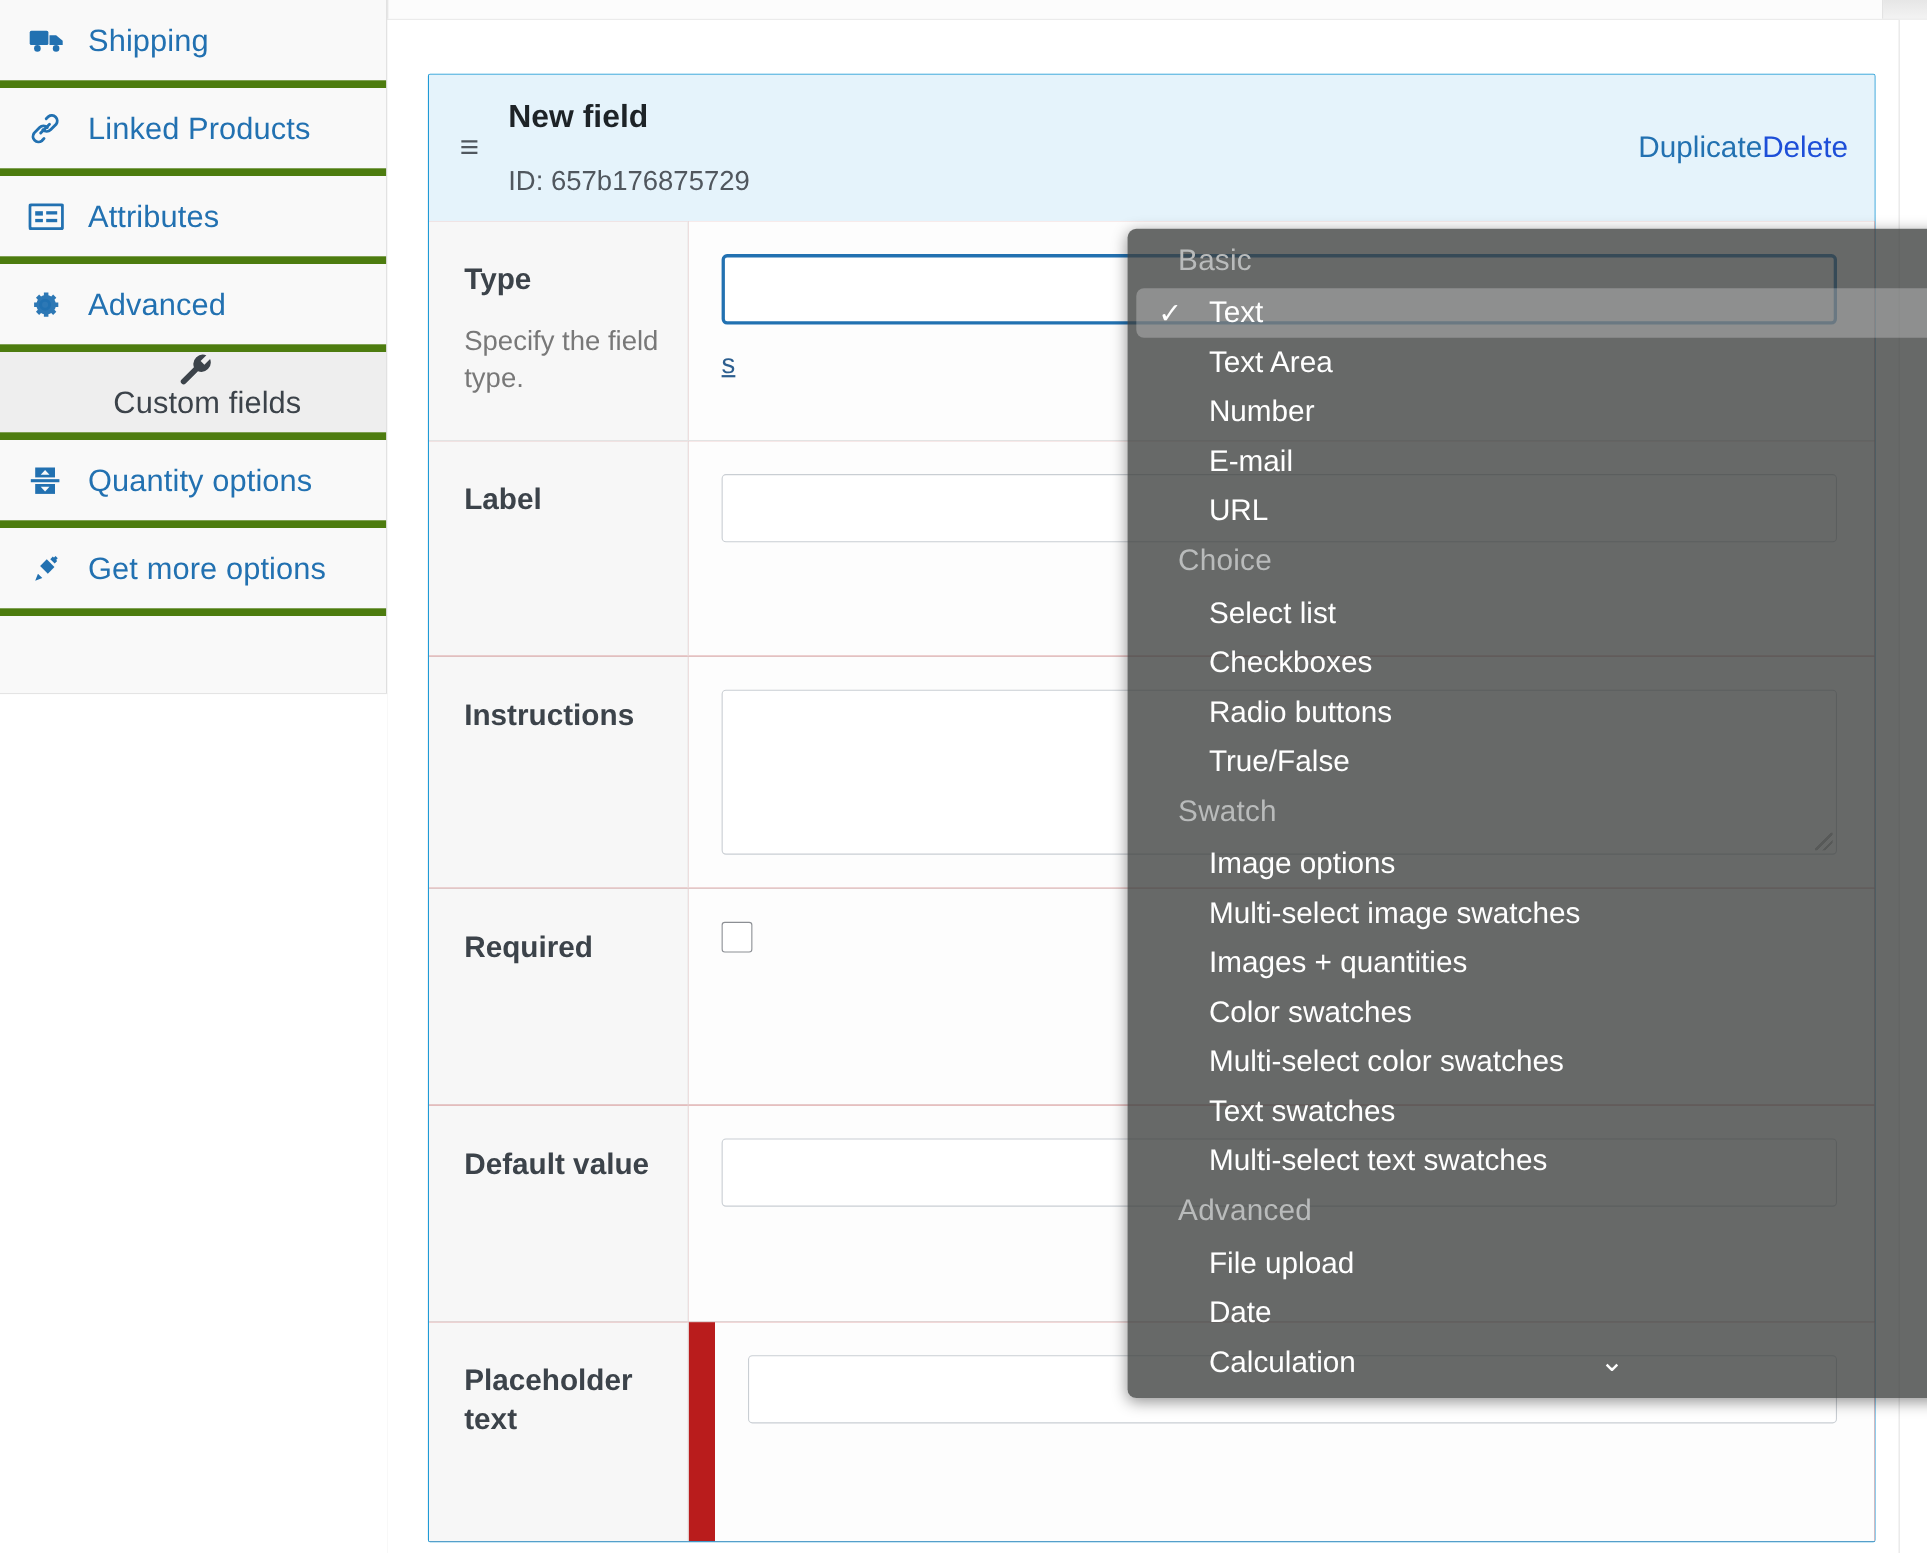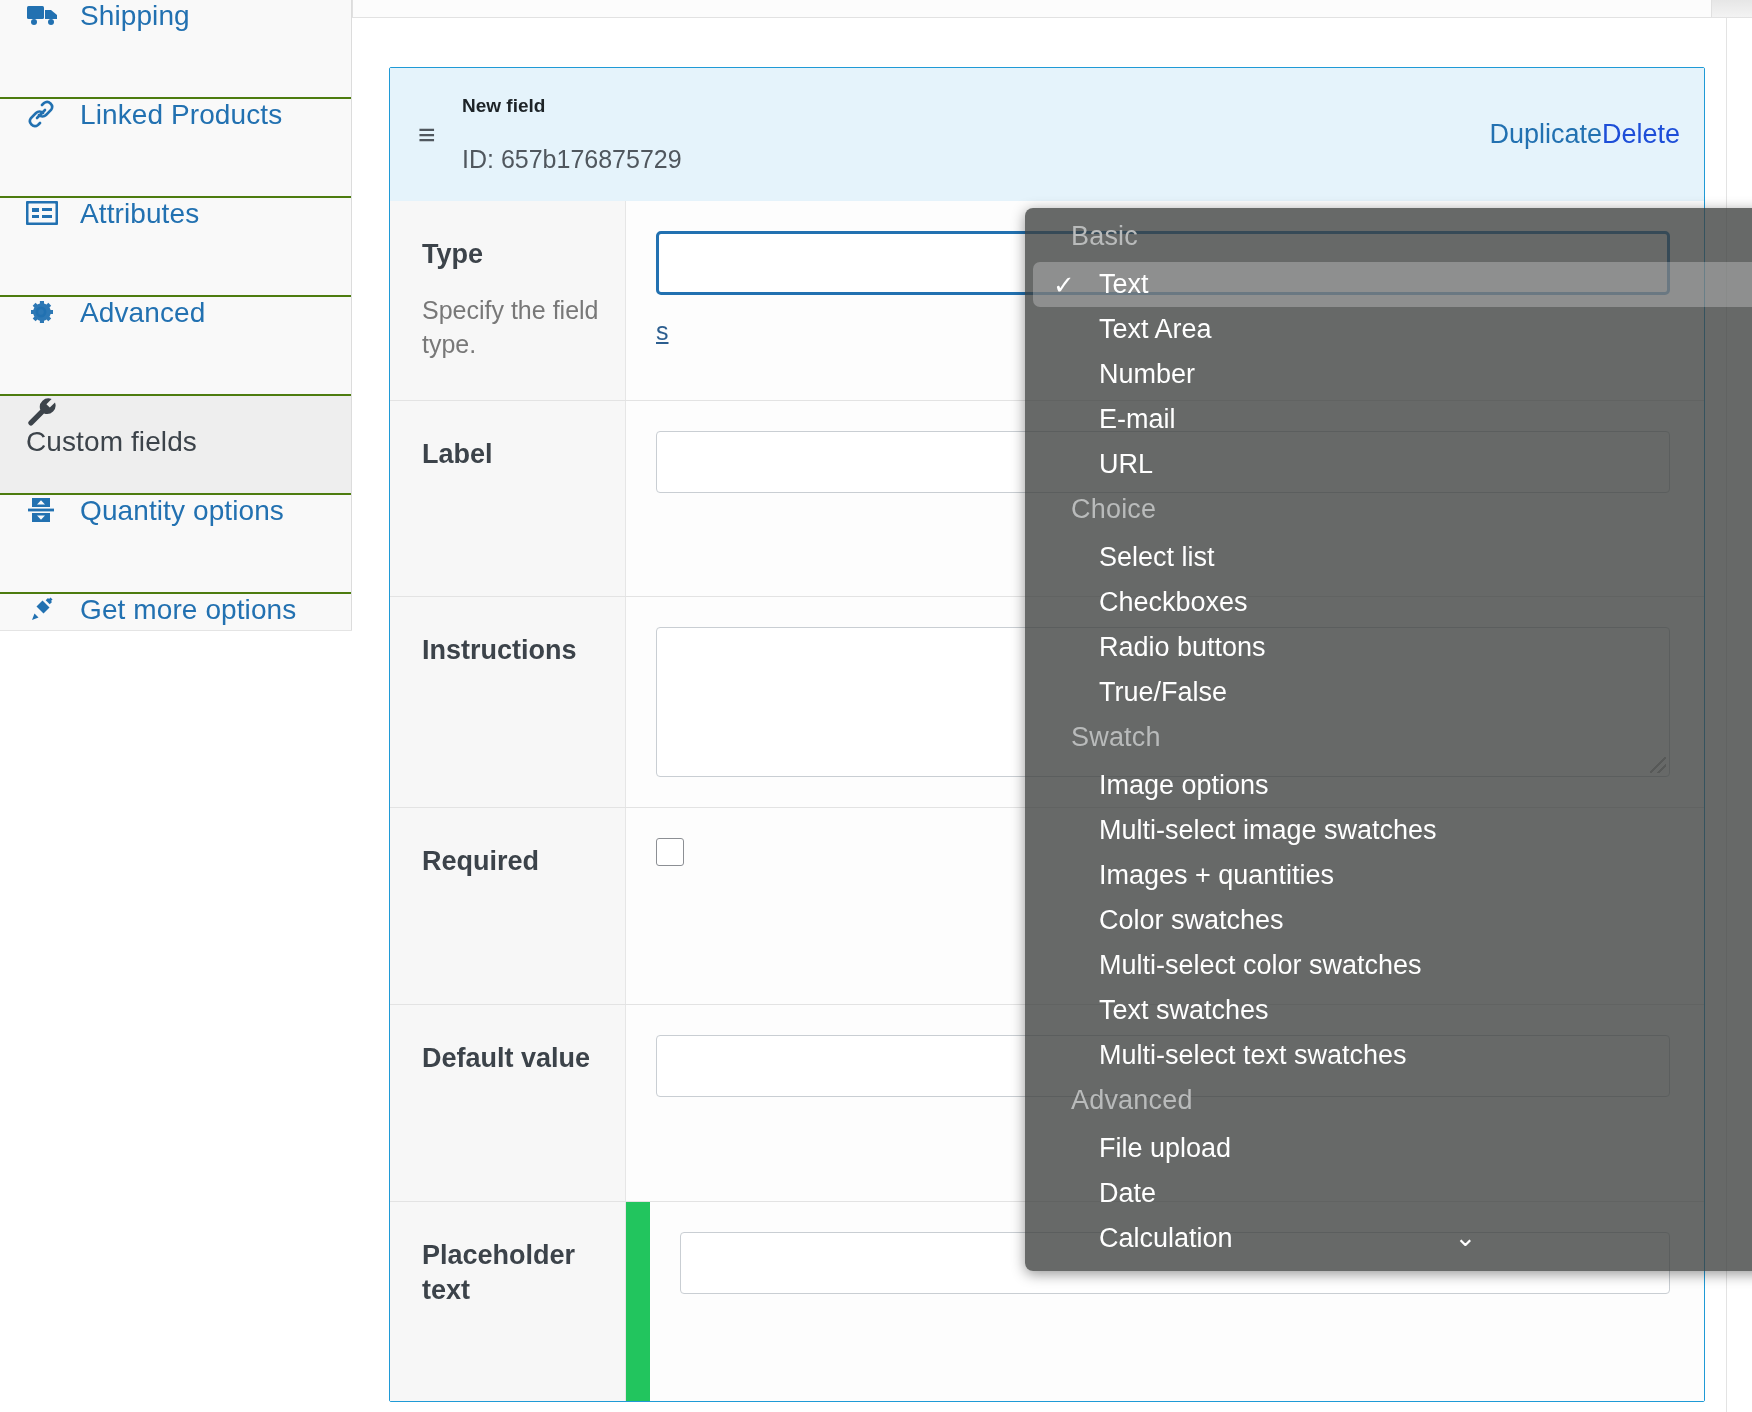--- a/index.html
+++ b/index.html
@@ -28,24 +28,24 @@
   }
 
   
   .sidebar {
     position: absolute; left: 0; top: 0; width: 352px; height: 1412px;
     background: #f9f9f9;
     border-right: 1px solid #dcdcdc;
   }
   .side-item {
     position: relative;
-    display: flex; align-items: flex-start;
-    height: 99px;
+    display: flex; align-items: center;
+    height: 80px;
     padding-left: 26px;
-    border-bottom: 2px solid #4d7c0f;
+    border-bottom: 7px solid #4d7c0f;
     background: #f9f9f9;
     cursor: pointer;
   }
   .side-item.active { background: #eeeeee; flex-direction: column; }
   .side-ico {
     width: 38px; height: 30px;
     display: flex; align-items: center; justify-content: flex-start;
     color: #2271b1; flex: 0 0 auto; margin-right: 16px;
   }
   .side-item.active .side-ico { color: #3c434a; }
@@ -82,32 +82,32 @@
     height: 133px;
     display: flex; align-items: center;
     padding: 0 24px 0 28px;
   }
   .drag-handle {
     font-size: 30px; color: #50575e; line-height: 1;
     width: 44px; cursor: move; user-select: none;
   }
   .field-titles { flex: 1 1 auto; }
   .field-title {
-    font-size: 19px; font-weight: bold; color: #1d2327; margin-bottom: 28px;
+    font-size: 29px; font-weight: bold; color: #1d2327; margin-bottom: 28px;
   }
   .field-id { font-size: 25px; color: #50575e; }
   .head-actions { display: flex; align-items: center; }
   .act-dup { font-size: 27px; color: #2271b1; cursor: pointer; }
   .act-del { font-size: 27px; color: #1d4ed8; cursor: pointer; }
 
   .field-body { background: #ffffff; }
   .frow {
     display: flex;
     border-top: 1px solid #e3e3e3;
-    background: #22c55e;
+    background: #b91c1c;
   }
   .frow:first-child { border-top: 0; }
   .fcell-label {
     width: 236px; flex: 0 0 236px;
     padding: 36px 22px 36px 32px;
     border-right: 1px solid #e6e6e6;
     background: #f7f7f7;
   }
   .fl-title { font-size: 27px; font-weight: bold; color: #3c434a; line-height: 1.3; }
   .fl-desc { font-size: 25px; color: #787878; margin-top: 22px; line-height: 1.35; }

